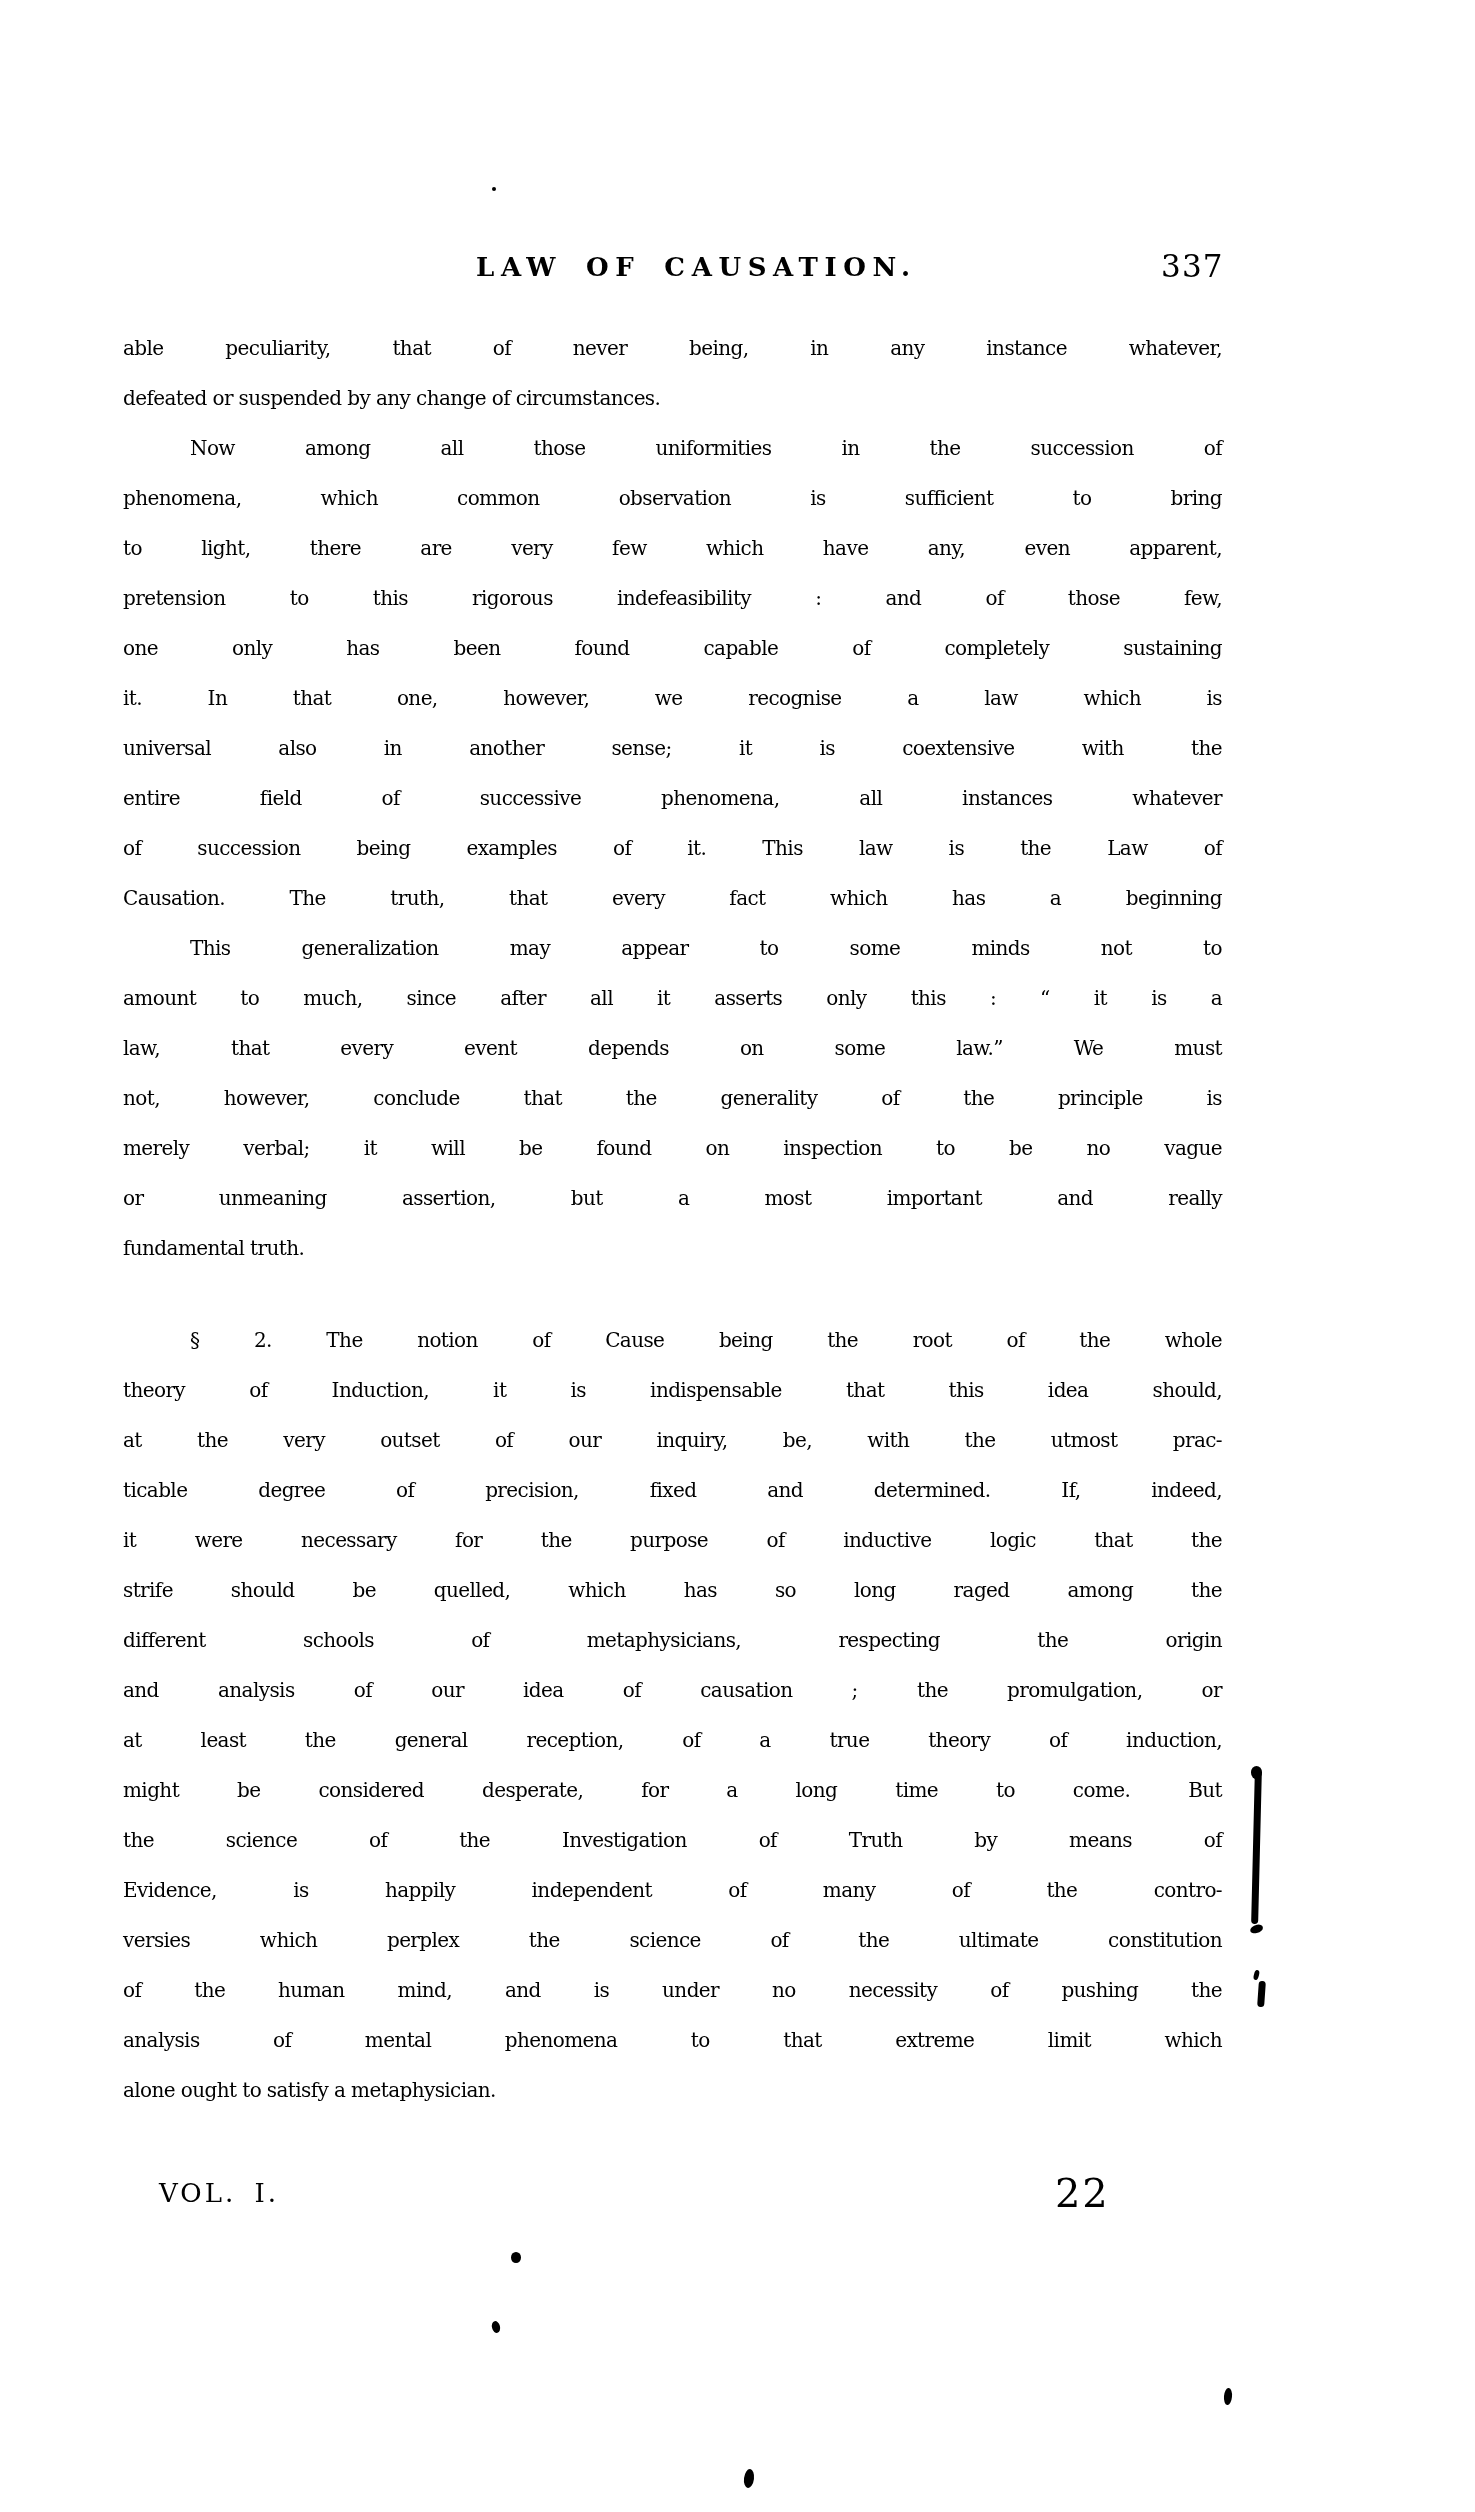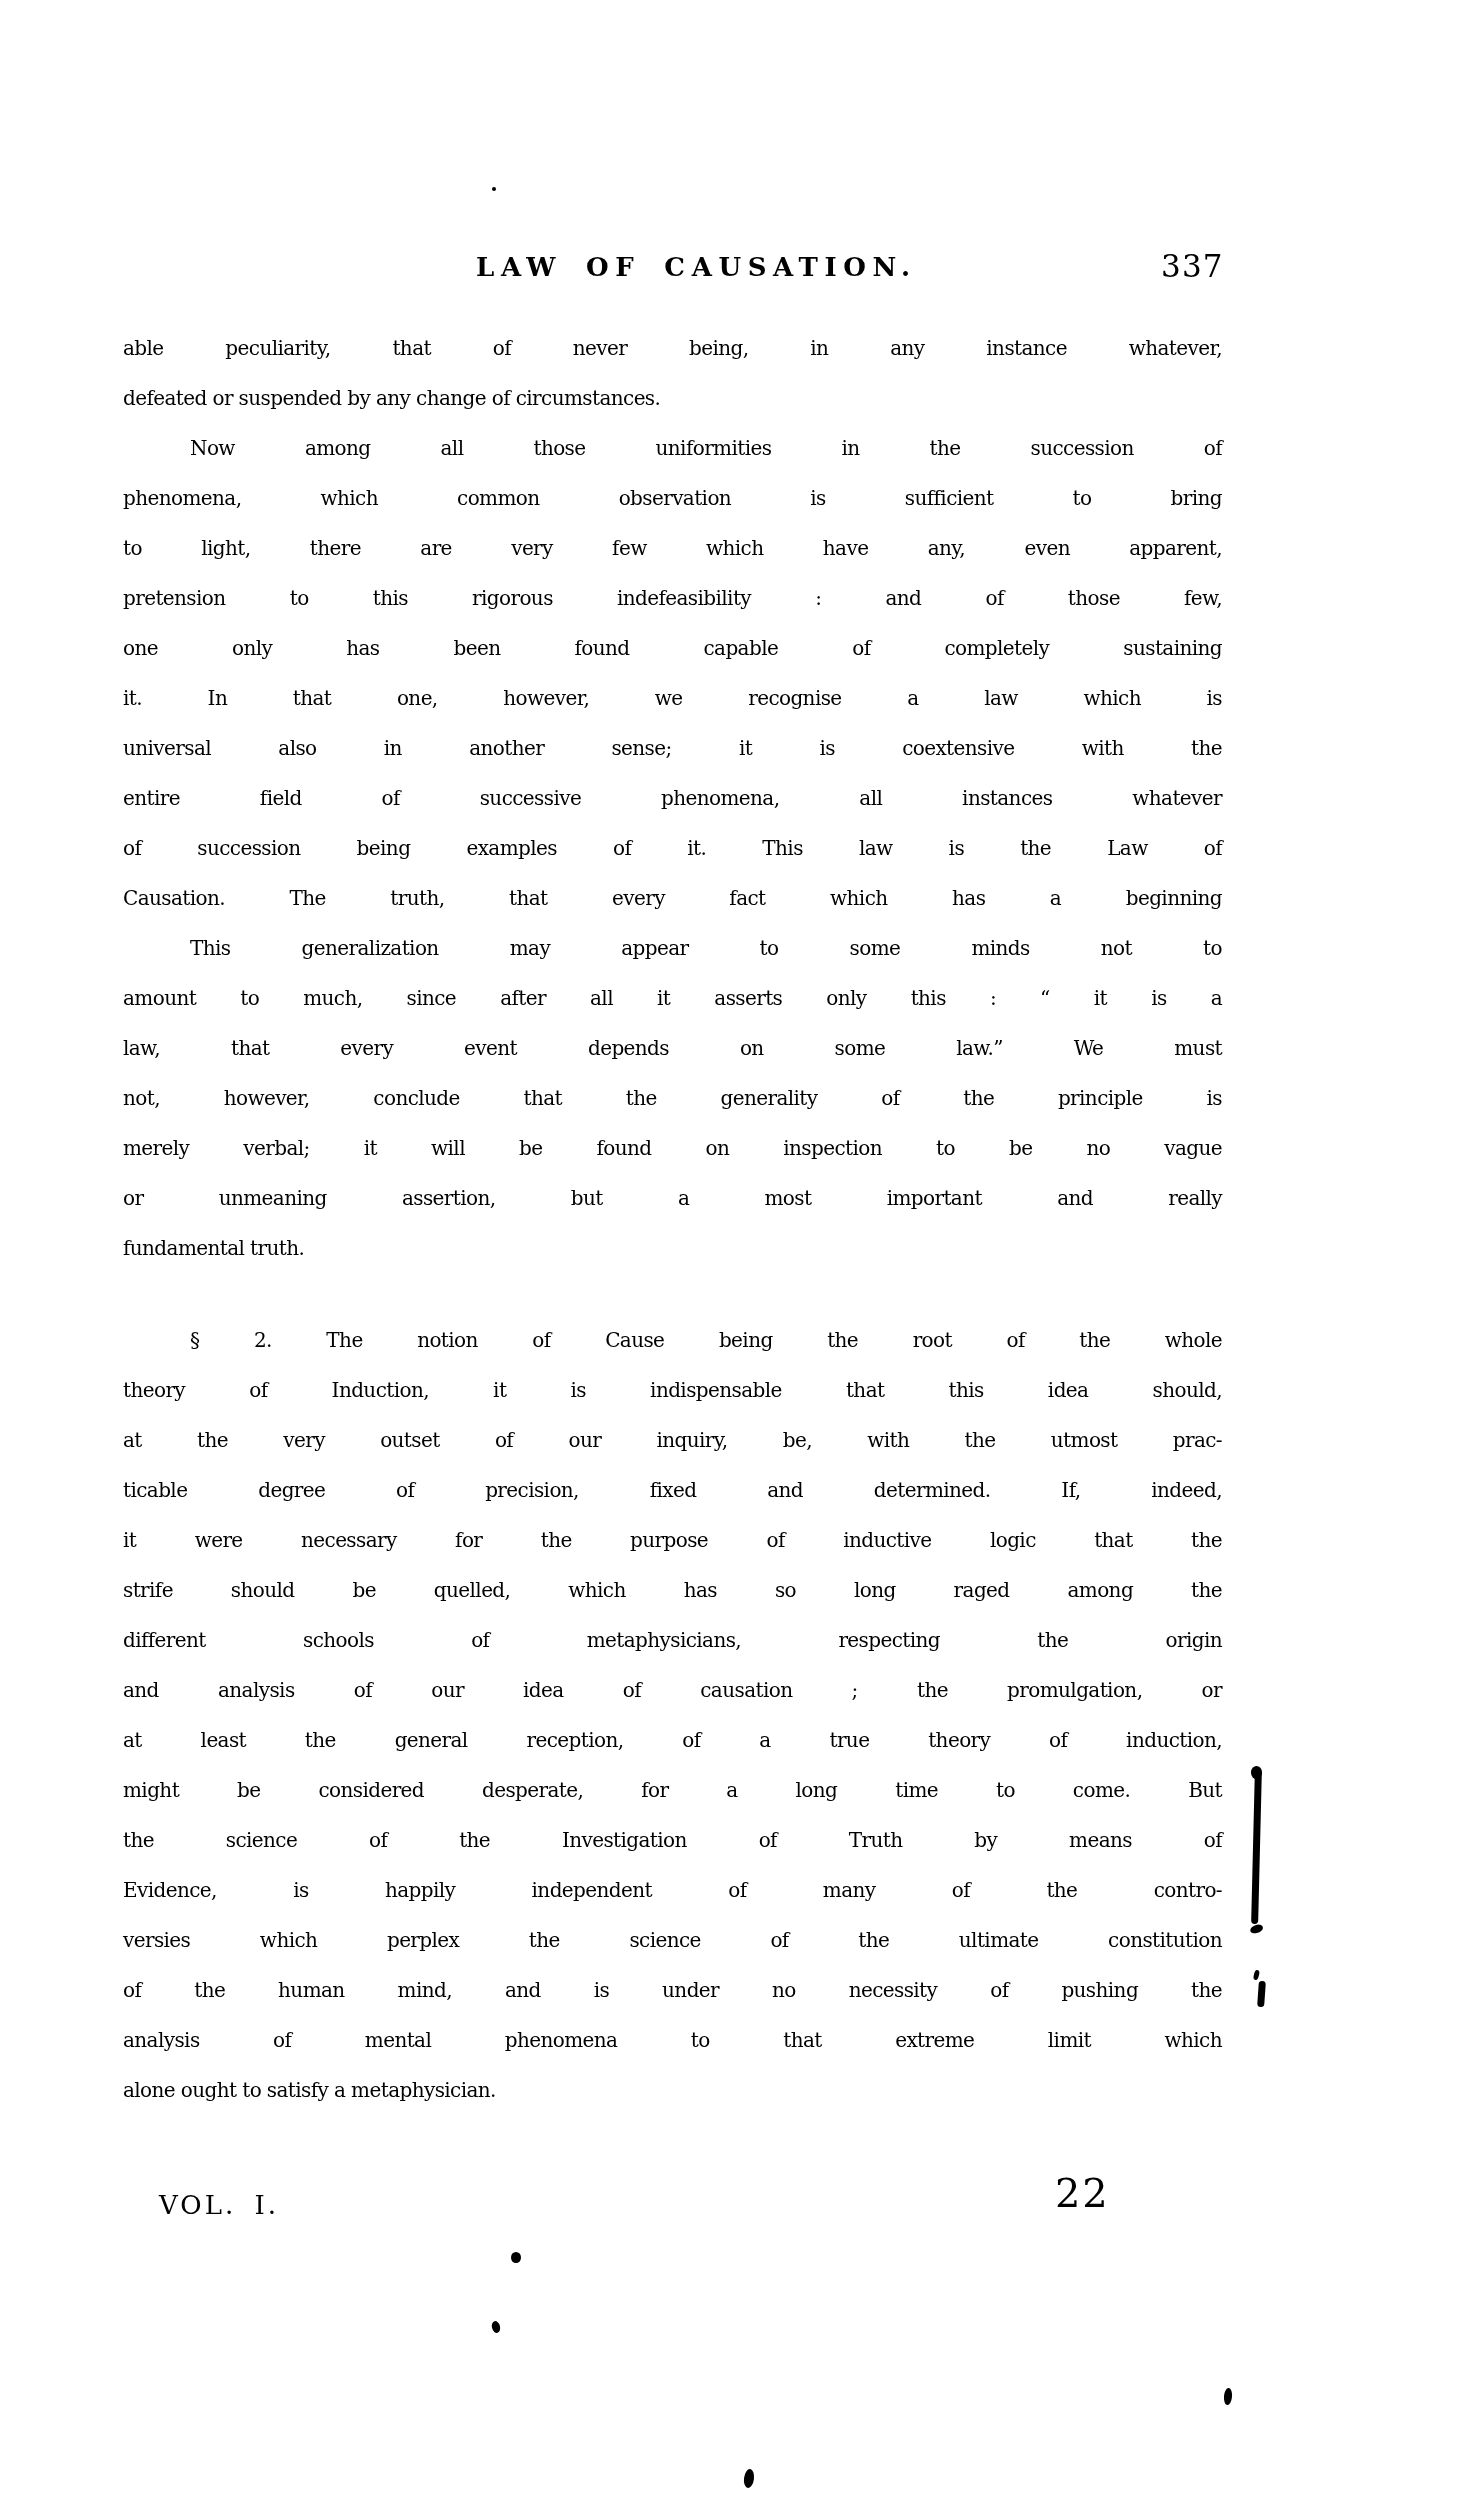--- a/index.html
+++ b/index.html
@@ -58,21 +58,20 @@
   .line.last { text-align: right; text-align-last: left; }
 
   
   .footer-volume {
     position: absolute;
     top: 2178px;
     left: 159px;
     font-size: 26px;
     letter-spacing: 3px;
     word-spacing: 7.1px;
-    margin-top: 12px;
   }
   .footer-signature {
     position: absolute;
     top: 2170px;
     left: 1055px;
     font-size: 40px;
     letter-spacing: 1.8px;
   }
 
   

